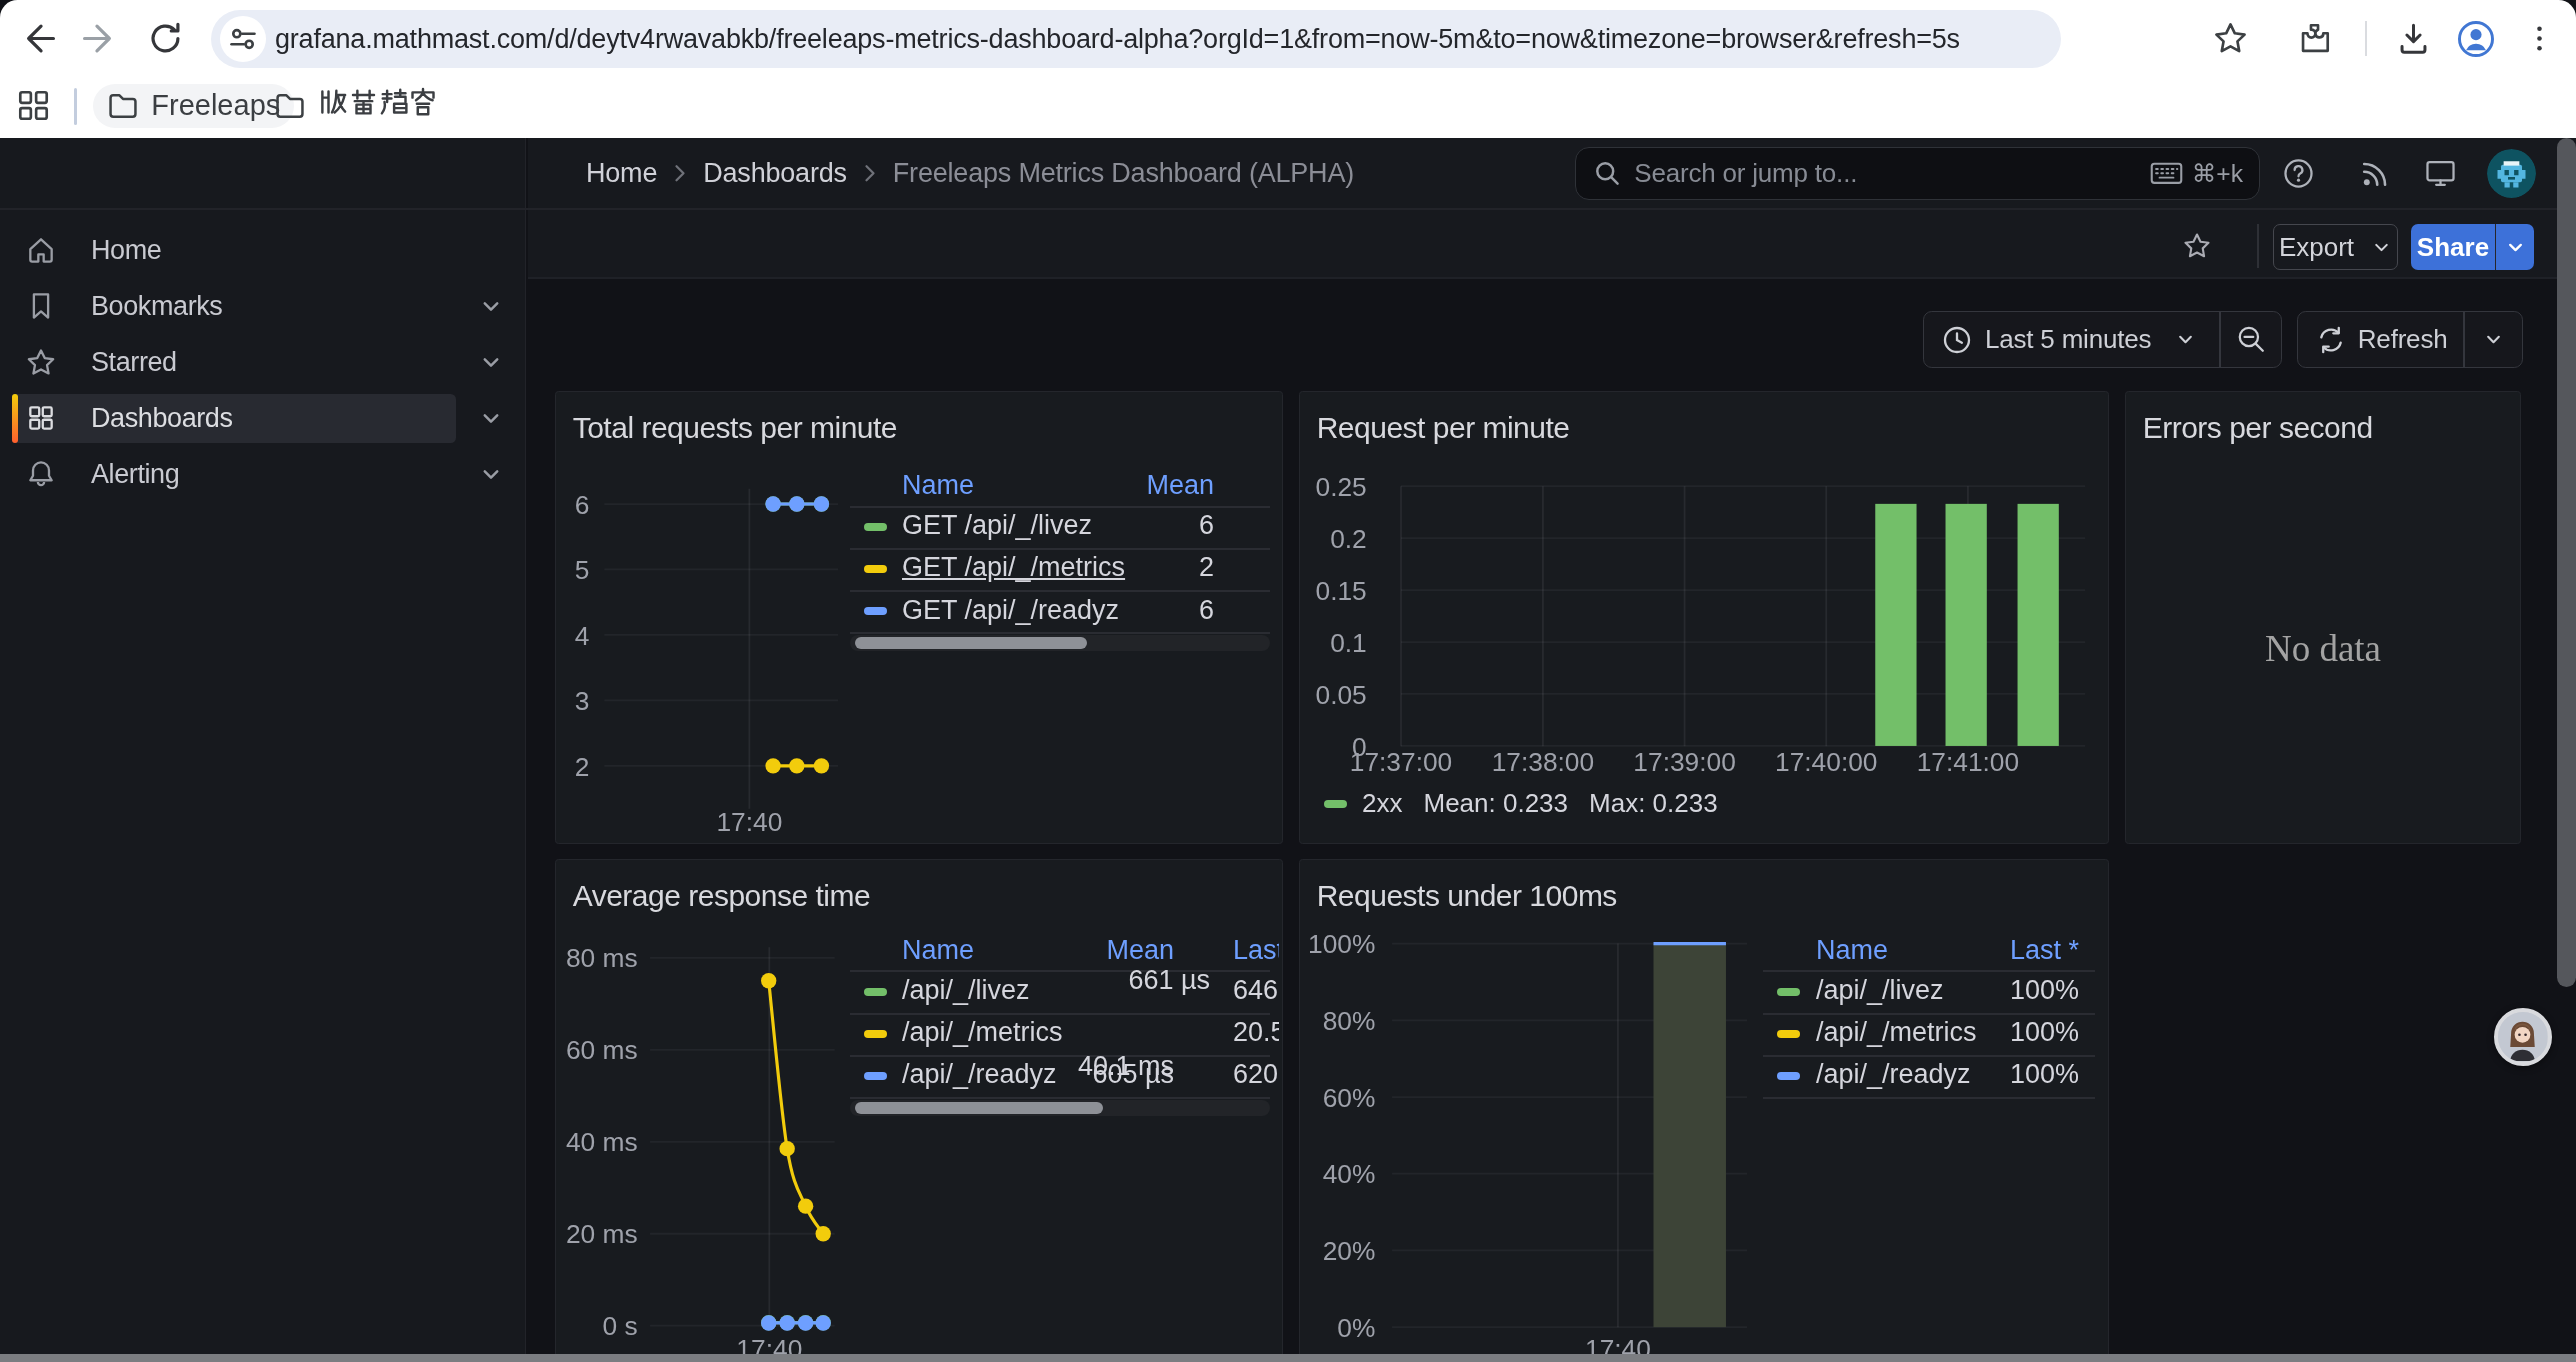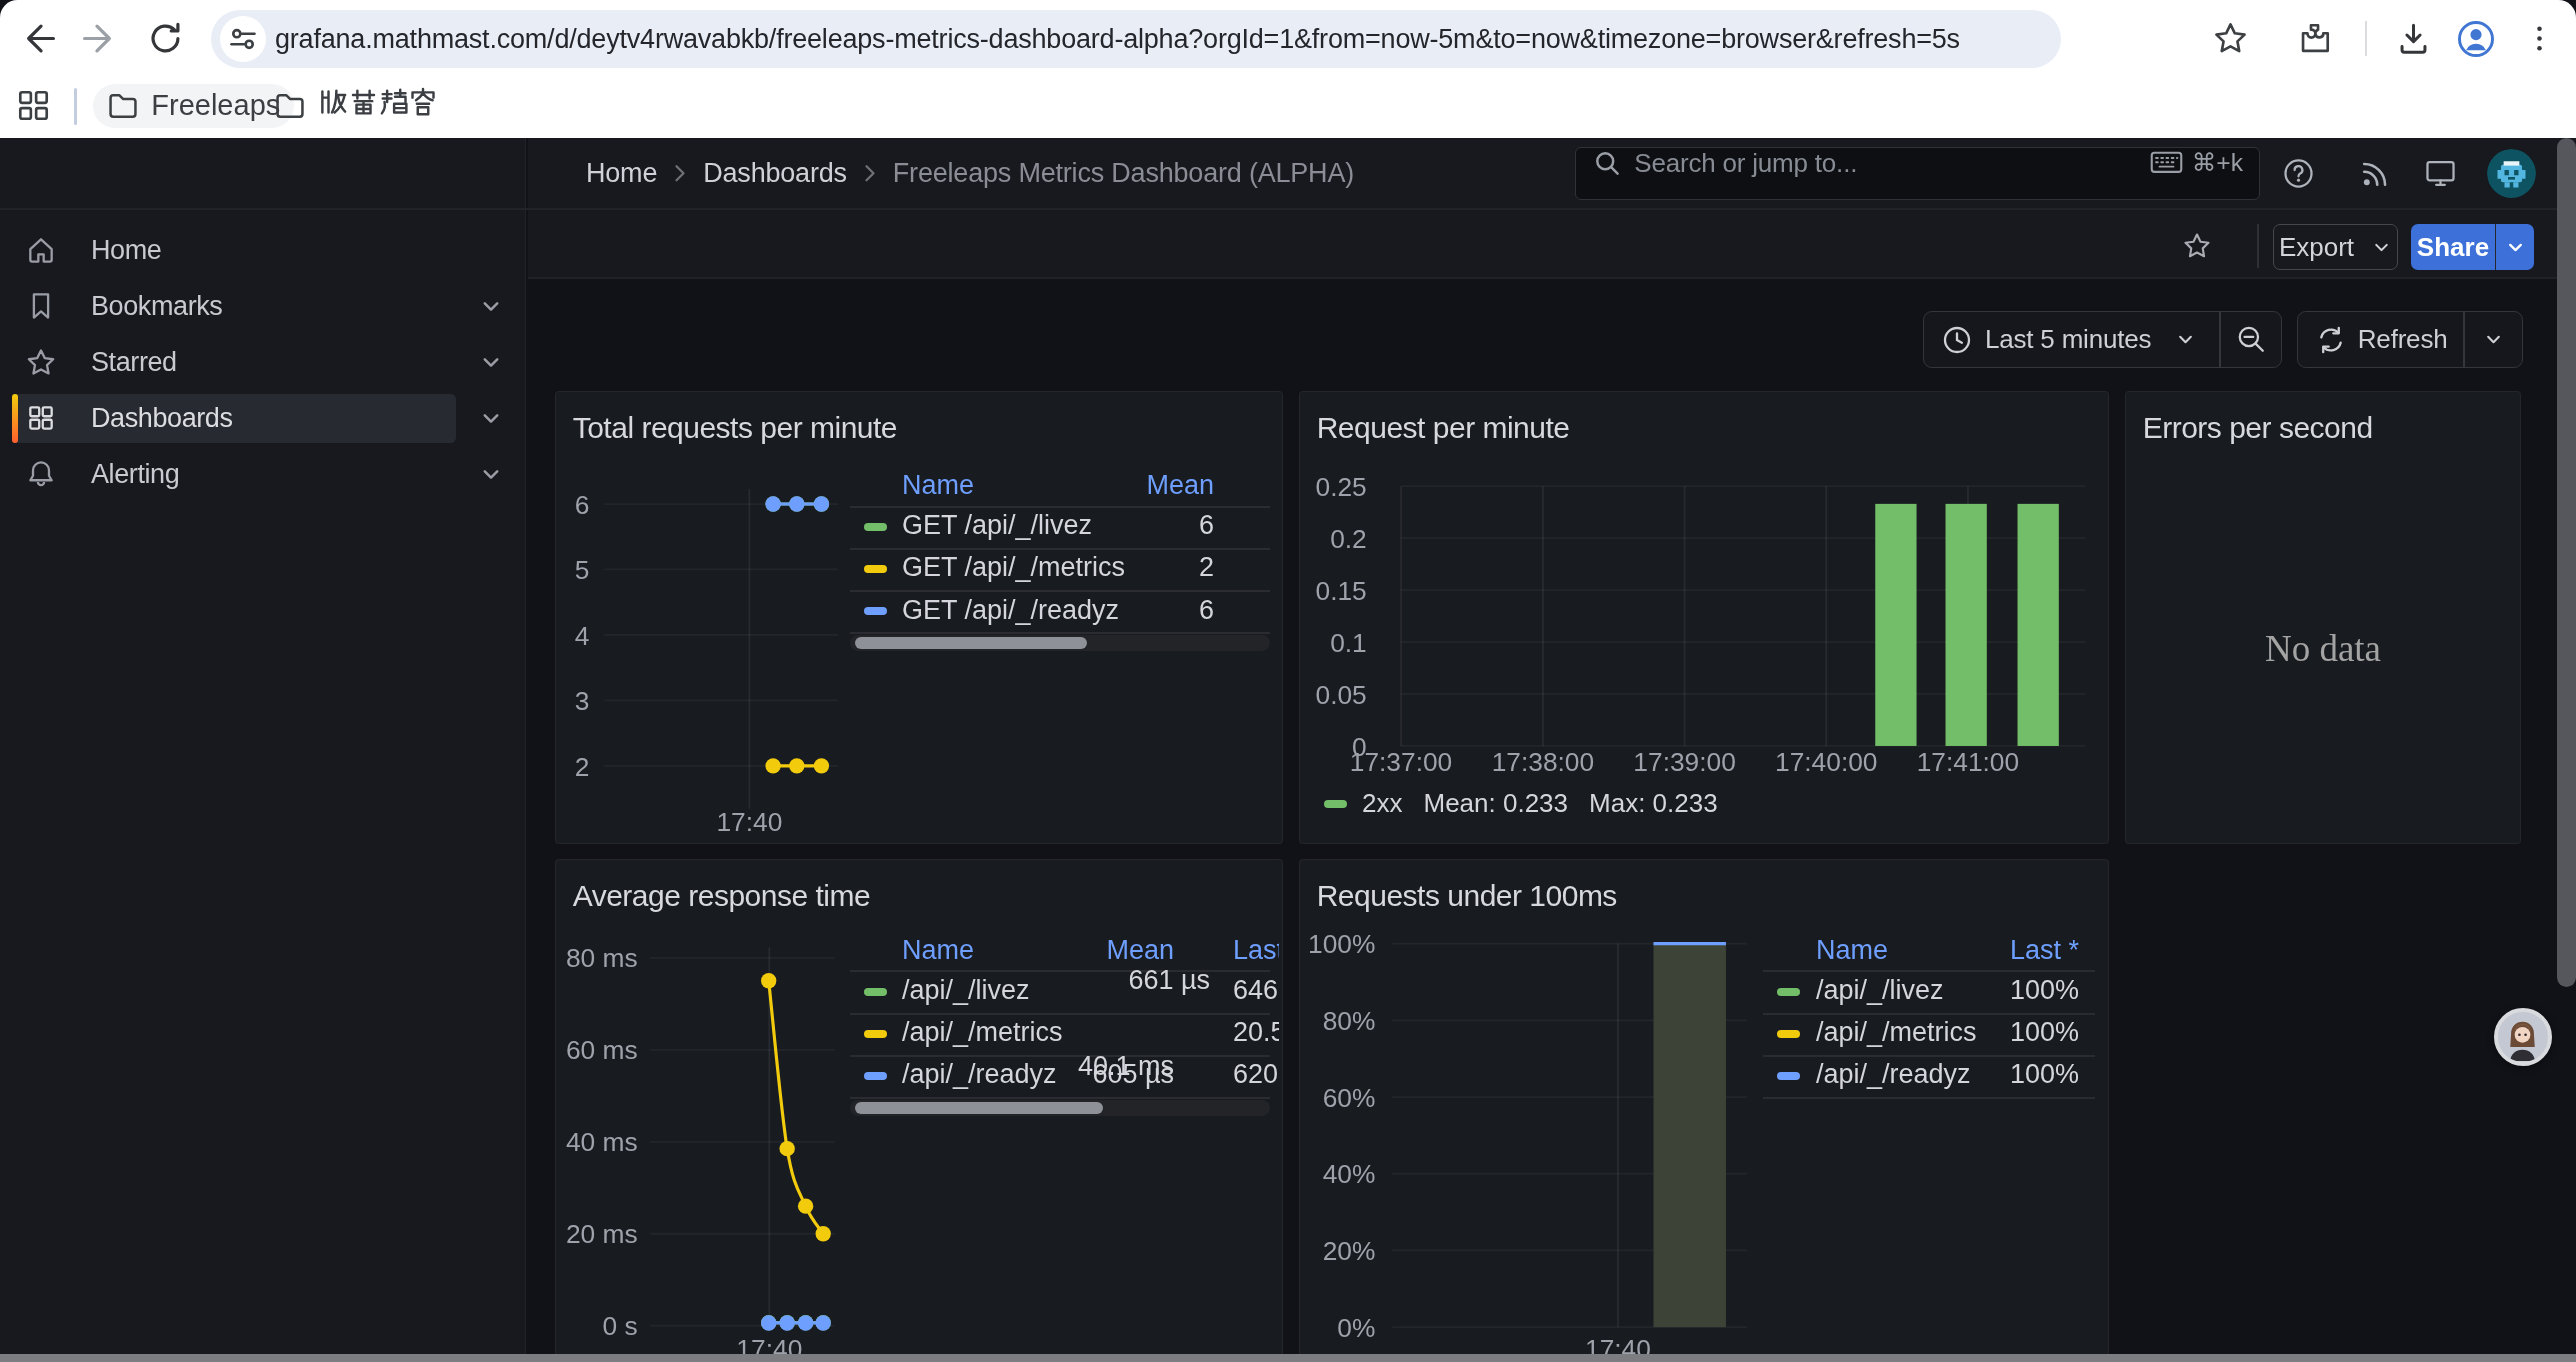--- a/index.html
+++ b/index.html
@@ -45,21 +45,21 @@
   .nav-item.sel .nav-icon { color:#dcdde1; }
 
   #main { position:absolute; left:528px; top:0; width:2048px; height:1216px; }
   #page-header { position:absolute; left:0; top:0; width:2048px; height:70px; background:#17191e; }
   #breadcrumb { position:absolute; left:58px; top:0; height:70px; display:flex; align-items:center; gap:16px;
         font-size:27px; letter-spacing:-0.9px; }
   .crumb { color:#d0d1d8; letter-spacing:-0.2px;}
   .crumb-sep { color:#6f7179; width:14px; height:24.6px; }
   .crumb.current { color:#8b8d96; }
   #searchbox { position:absolute; left:1047px; top:8.8px; width:685px; height:53px; background:#0e0f13;
-        border:1.8px solid #2f3238; border-radius:6px; display:flex; align-items:flex-start; }
+        border:1.8px solid #2f3238; border-radius:14px; display:flex; align-items:center; }
   #search-ph { color:#878b94; font-size:26px; margin-left:12.3px; letter-spacing:-0.2px; flex:1;}
   #search-kbd { display:flex; align-items:center; gap:8.8px; margin-right:16px; color:#9a9ea6; font-size:24.6px; }
   .hdr-icon { position:absolute; top:19px; width:33px; height:33px; color:#aeb2ba; }
   #header-avatar { position:absolute; left:1959px; top:10.5px; width:49px; height:49px; border-radius:50%; overflow:hidden; }
 
   #subtoolbar { position:absolute; left:0; top:72px; width:2048px; height:69px; background:#17191e; }
   #subtoolbar .sep { position:absolute; left:1729px; top:14px; width:1.8px; height:44px; background:#2e3036; }
   #star-btn { position:absolute; left:1654px; top:21px; width:30px; height:30px; color:#aaabb3; }
   #export-btn { position:absolute; left:1745px; top:14px; width:125px; height:46px; border:1.8px solid #45474e;
         border-radius:7px; display:flex; align-items:center; justify-content:center; gap:17px;
@@ -426,21 +426,21 @@
               <div class="lg-cell lg-head" style="top: 78px; left: 346px;">Name</div>
               <div class="lg-cell lg-head" style="top: 78px; left: 658px; transform: translateX(-100%);">Mean</div>
               <div class="lg-divider" style="left: 294px; width: 420px; top: 114px;"></div>
               <div class="lg-divider" style="left: 294px; width: 420px; top: 156px;"></div>
               <div class="lg-divider" style="left: 294px; width: 420px; top: 198px;"></div>
               <div class="lg-divider" style="left: 294px; width: 420px; top: 240px;"></div>
               <div class="lg-chip" style="left: 308px; top: 131px; background: rgb(115, 191, 105);"></div>
               <div class="lg-cell" style="top: 118px; left: 346px;">GET /api/_/livez</div>
               <div class="lg-cell" style="top: 118px; left: 658px; transform: translateX(-100%);">6</div>
               <div class="lg-chip" style="left: 308px; top: 173px; background: rgb(242, 204, 12);"></div>
-              <div class="lg-cell" style="top: 160px; left: 346px;">GET /api/_/metrics</div>
+              <div class="lg-cell" style="top: 160px; left: 346px; text-decoration: underline;">GET /api/_/metrics</div>
               <div class="lg-cell" style="top: 160px; left: 658px; transform: translateX(-100%);">2</div>
               <div class="lg-chip" style="left: 308px; top: 215px; background: rgb(110, 159, 255);"></div>
               <div class="lg-cell" style="top: 203px; left: 346px;">GET /api/_/readyz</div>
               <div class="lg-cell" style="top: 203px; left: 658px; transform: translateX(-100%);">6</div>
               <div class="lg-scroll-track" style="left: 294px; width: 420px; top: 243px; height: 16px;"></div>
               <div class="lg-scroll-thumb" style="left: 299px; width: 232px; top: 245px; height: 12.3px;"></div>
             </div>
         </section>
 
         <section class="panel" id="panel-2">

